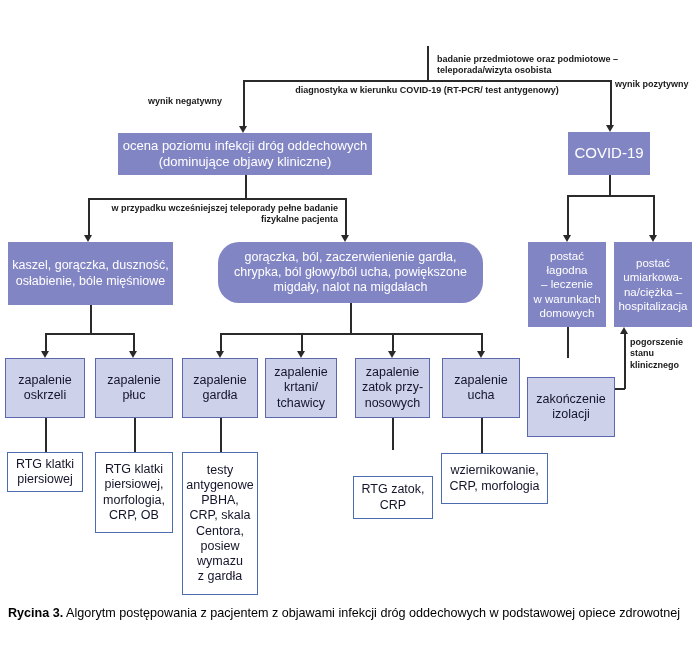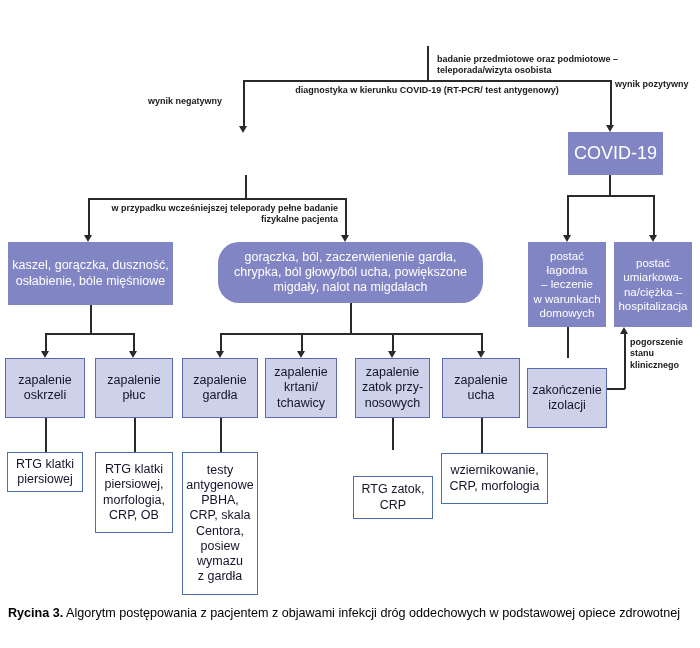--- a/index.html
+++ b/index.html
@@ -89,36 +89,38 @@
 teleporada/wizyta osobista</div>
   <div class="elabel" style="left:148px;top:96px;width:90px;text-align:left;">wynik negatywny</div>
   <div class="elabel" style="left:281px;top:85px;width:292px;text-align:center;">diagnostyka w kierunku COVID-19 (RT-PCR/ test antygenowy)</div>
   <div class="elabel" style="left:615px;top:79px;width:85px;text-align:left;">wynik pozytywny</div>
   <div class="elabel" style="left:100px;top:203px;width:238px;text-align:right;">w przypadku wcześniejszej teleporady pełne badanie
 fizykalne pacjenta</div>
   <div class="elabel" style="left:630px;top:337px;width:70px;text-align:left;">pogorszenie
 stanu
 klinicznego</div>
 
-  <div class="node purple" style="left:568px;top:132px;width:95px;height:43px;font-size:18px;">COVID-19</div>
+  <div class="node purple" style="left:118px;top:133px;width:254px;height:42px;font-size:13px;">ocena poziomu infekcji dróg oddechowych
+(dominujące objawy kliniczne)</div>
+  <div class="node purple" style="left:568px;top:132px;width:82px;height:43px;font-size:15px;">COVID-19</div>
   <div class="node purple" style="left:8px;top:242px;width:165px;height:63px;">kaszel, gorączka, duszność,
 osłabienie, bóle mięśniowe</div>
   <div class="node purple" style="left:218px;top:242px;width:265px;height:61px;border-radius:21px;">gorączka, ból, zaczerwienienie gardła,
 chrypka, ból głowy/ból ucha, powiększone
 migdały, nalot na migdałach</div>
   <div class="node purple small" style="left:528px;top:242px;width:78px;height:85px;">postać
 łagodna
 – leczenie
 w warunkach
 domowych</div>
   <div class="node purple small" style="left:614px;top:242px;width:78px;height:85px;">postać
 umiarkowa-
 na/ciężka –
 hospitalizacja</div>
-  <div class="node light" style="left:527px;top:368px;width:80px;height:60px;">zakończenie
+  <div class="node light" style="left:527px;top:377px;width:88px;height:60px;">zakończenie
 izolacji</div>
 
   <div class="node light" style="left:5px;top:358px;width:80px;height:60px;">zapalenie
 oskrzeli</div>
   <div class="node light" style="left:95px;top:358px;width:78px;height:60px;">zapalenie
 płuc</div>
   <div class="node light" style="left:182px;top:358px;width:76px;height:60px;">zapalenie
 gardła</div>
   <div class="node light" style="left:265px;top:358px;width:72px;height:60px;">zapalenie
 krtani/

